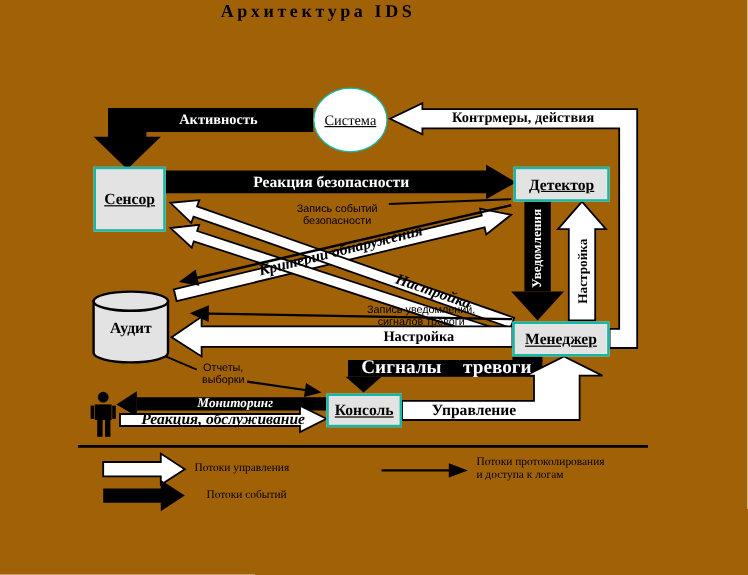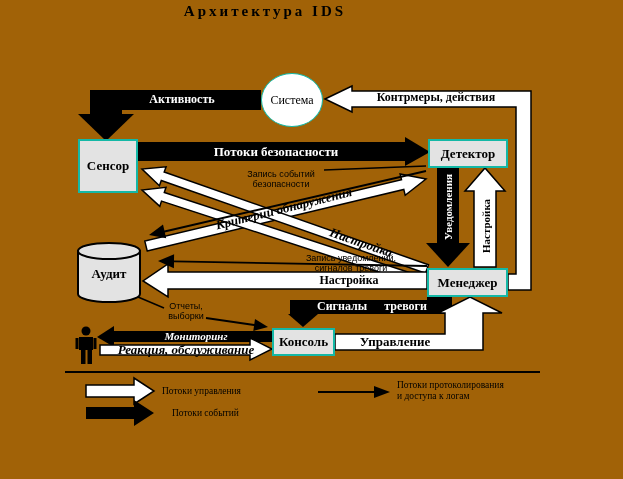--- a/index.html
+++ b/index.html
@@ -1,21 +1,21 @@
 <!DOCTYPE html>
 <html><head>
 <meta charset="utf-8">
 <style>
   html,body{margin:0;padding:0;background:#fff;}
   #stage{position:relative;width:623px;height:479px;background:#a16207;overflow:hidden;
          font-family:"Liberation Serif",serif;}
   #diagram-svg{position:absolute;left:0;top:0;}
   .node{position:absolute;background:#e3e3e3;border:2px solid #14b8a6;display:flex;
         align-items:center;justify-content:center;font-weight:bold;font-size:13px;
-        box-sizing:border-box;}
+        box-sizing:border-box;text-decoration:underline;}
   .node.ellipse{background:#fff;border-radius:50%;font-weight:normal;font-size:12px;border-width:1.5px;}
   .lbl{position:absolute;transform:translate(-50%,-50%);white-space:pre-line;
        text-align:center;line-height:1.12;color:#000;}
   .lbl.left{transform:translate(0,-50%);text-align:left;}
   .w{color:#fff;}
   .b{font-weight:bold;}
   .i{font-style:italic;}
   .sm{font-family:"Liberation Sans",sans-serif;font-size:9px;}
   .lg{font-family:"Liberation Serif",serif;font-size:9.5px;}
   #title{position:absolute;left:265px;top:11px;transform:translate(-50%,-50%);
@@ -69,34 +69,34 @@
   <div id="title">Архитектура IDS</div>
 
   <div class="node ellipse" style="left:261px;top:73px;width:62px;height:54px;">Система</div>
   <div class="node" style="left:78px;top:139px;width:60px;height:54px;">Сенсор</div>
   <div class="node" style="left:428px;top:139px;width:80px;height:29px;">Детектор</div>
   <div class="node" style="left:272px;top:328px;width:63px;height:28px;">Консоль</div>
   <div class="node" style="left:427px;top:268px;width:81px;height:29px;">Менеджер</div>
   <div class="lbl b" style="left:109px;top:274px;font-size:13px;">Аудит</div>
 
   <div class="lbl w b" style="left:182px;top:100px;font-size:12px;">Активность</div>
-  <div class="lbl w b" style="left:276px;top:152px;font-size:13px;">Потоки безопасности</div>
+  <div class="lbl w b" style="left:276px;top:152px;font-size:13px;">Реакция безопасности</div>
   <div class="lbl b" style="left:436px;top:98px;font-size:12px;white-space:nowrap;">Контрмеры, действия</div>
   <div class="lbl sm" style="left:281px;top:179px;">Запись событий
 безопасности</div>
   <div class="lbl b i" style="left:284px;top:209px;font-size:13px;transform:translate(-50%,-50%) rotate(-14deg);white-space:nowrap;">Критерии обнаружения</div>
   <div class="lbl b i" style="left:361px;top:243px;font-size:13px;transform:translate(-50%,-50%) rotate(19deg);">Настройка</div>
   <div class="lbl w b" style="left:448px;top:207px;font-size:11px;transform:translate(-50%,-50%) rotate(-90deg);white-space:nowrap;">Уведомления</div>
   <div class="lbl b" style="left:486px;top:226px;font-size:11px;transform:translate(-50%,-50%) rotate(-90deg);white-space:nowrap;">Настройка</div>
   <div class="lbl sm" style="left:351px;top:263px;">Запись уведомлений,
 сигналов тревоги</div>
   <div class="lbl b" style="left:349px;top:281px;font-size:12px;">Настройка</div>
   <div class="lbl sm" style="left:186px;top:311px;">Отчеты,
 выборки</div>
-  <div class="lbl w b" style="left:372px;top:307px;font-size:12px;word-spacing:14px;white-space:nowrap;">Сигналы тревоги</div>
+  <div class="lbl w b" style="left:372px;top:307px;font-size:16px;word-spacing:14px;white-space:nowrap;">Сигналы тревоги</div>
   <div class="lbl b" style="left:395px;top:342px;font-size:13px;">Управление</div>
   <div class="lbl w b i" style="left:196px;top:336px;font-size:11px;">Мониторинг</div>
   <div class="lbl b i" style="left:186px;top:350px;font-size:13px;white-space:nowrap;">Реакция, обслуживание</div>
 
   <div class="lbl lg left" style="left:162px;top:391px;">Потоки управления</div>
   <div class="lbl lg left" style="left:172px;top:413px;">Потоки событий</div>
   <div class="lbl lg left" style="left:397px;top:391px;">Потоки протоколирования
 и доступа к логам</div>
 </div>
 

